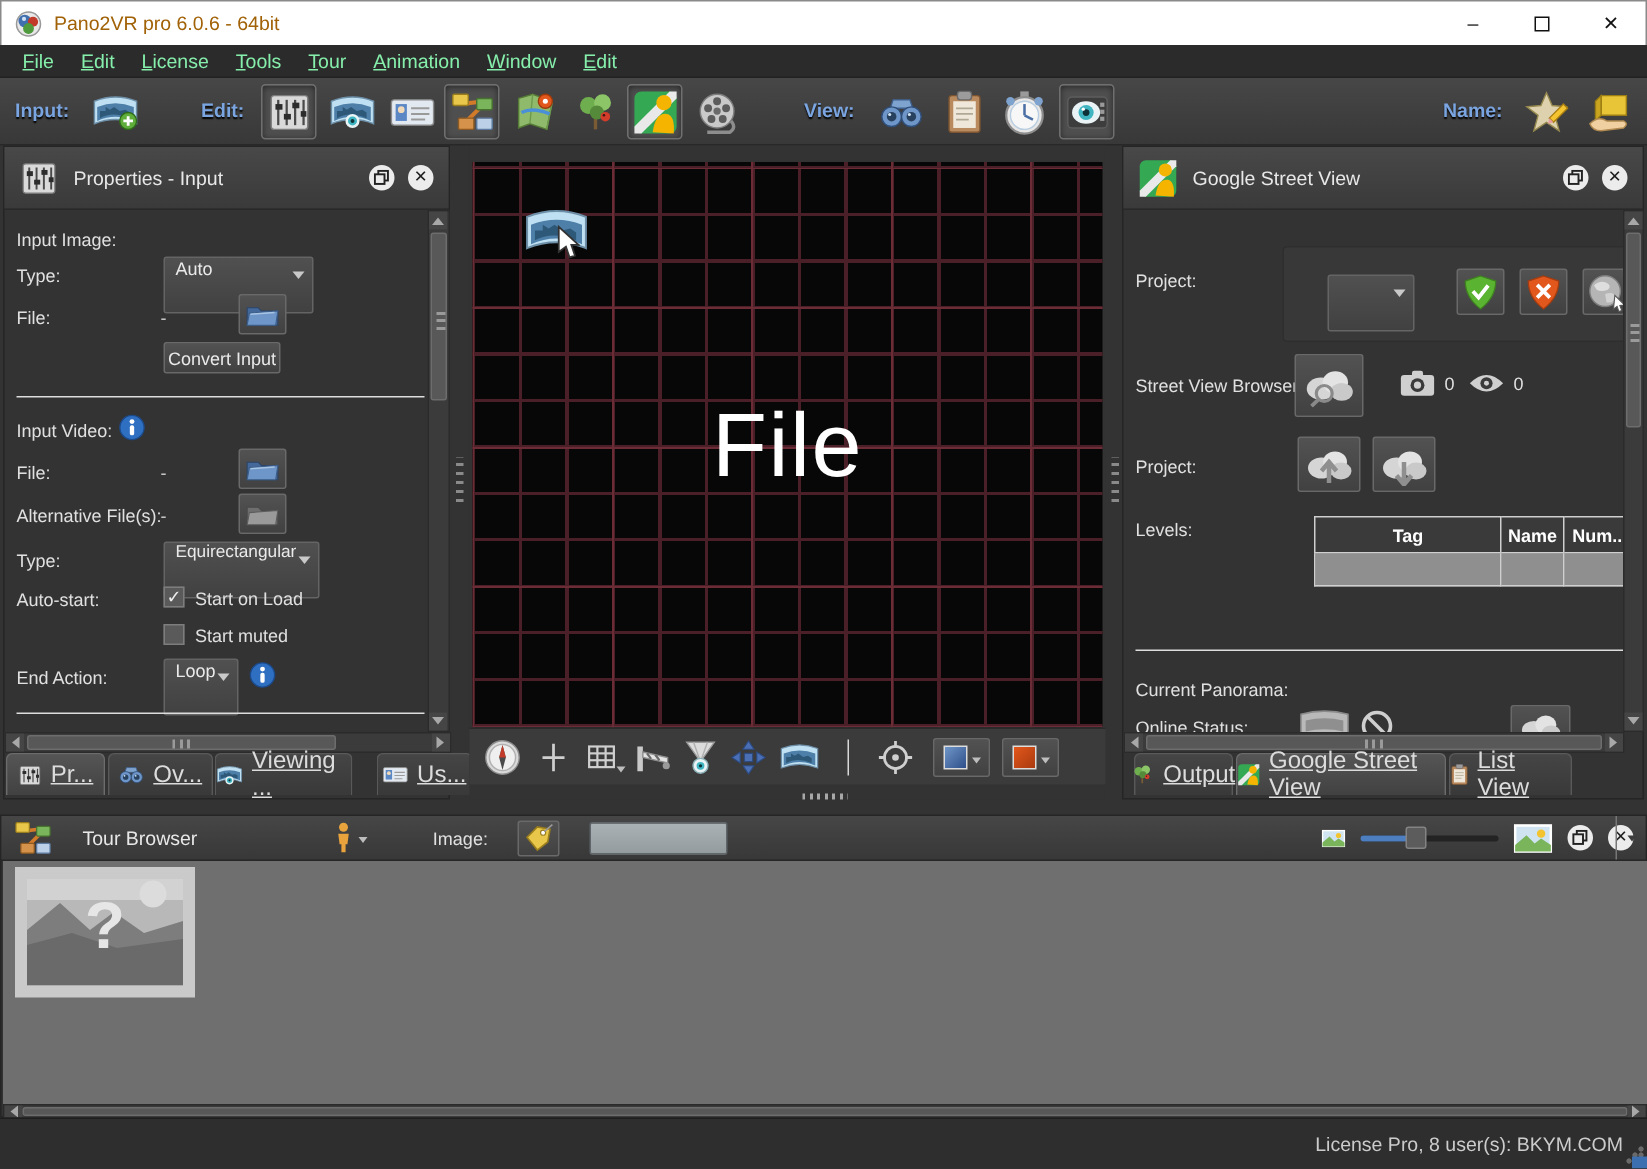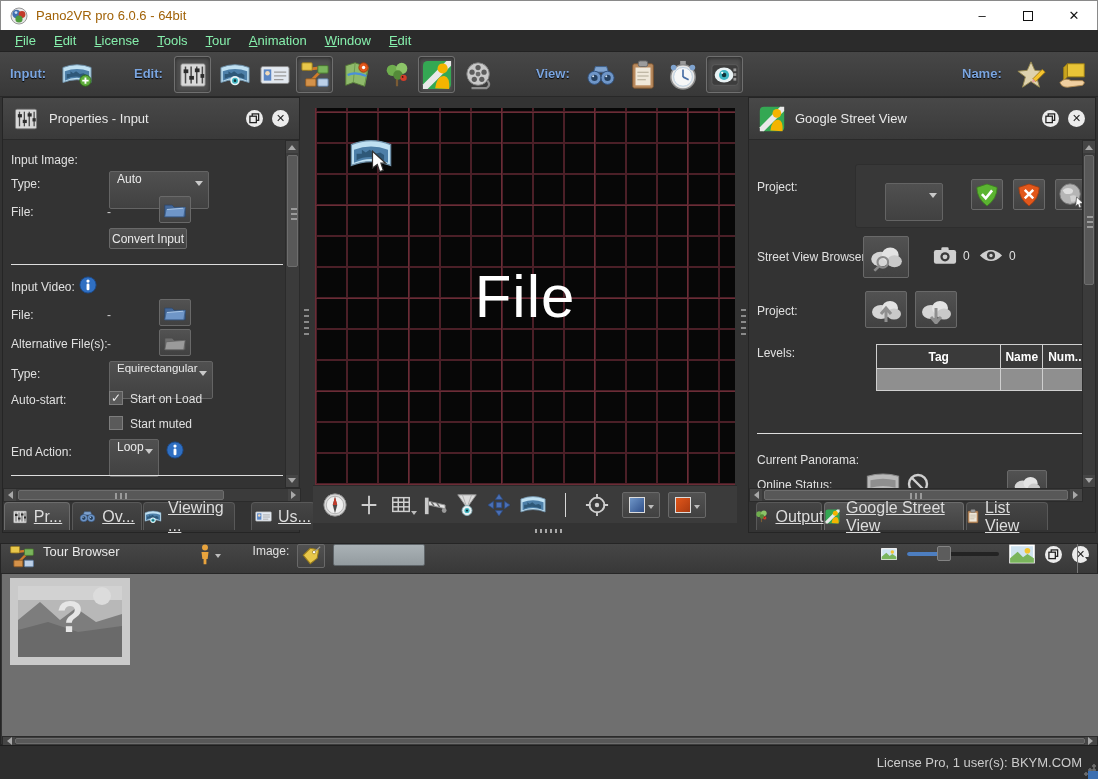--- a/index.html
+++ b/index.html
@@ -98,21 +98,21 @@
 
   
   .tbl { position:absolute; border-collapse:collapse; }
   .tbl th { background:#3a3a3a; color:#fff; font-size:12px; border:1px solid #cfcfcf;
             height:24px; padding:0 4px; white-space:nowrap; }
   .tbl td { background:#8f8f8f; border:1px solid #cfcfcf; height:22px; }
 
   
   .tbhead { position:absolute; left:0; top:0; width:100%; height:30px;
             background:linear-gradient(#464646,#383838); border-bottom:1px solid #272727;
-            display:flex; align-items:flex-start; padding:0 8px; gap:8px; }
+            display:flex; align-items:center; padding:0 8px; gap:20px; }
   .tb-content { position:absolute; left:1px; top:30px; width:1096px; height:162px; background:#6f6f6f; }
   .thumb-card { position:absolute; left:8px; top:4px; width:120px; height:87px; background:#cacaca;
                 display:flex; align-items:center; justify-content:center; }
   .combo { position:absolute; height:22px; background:linear-gradient(#aab2b6,#939b9f);
            border:1px solid #5f6569; border-radius:2px; }
   .combo .dd-seg { position:absolute; right:0; top:0; width:20px; height:100%;
             border-left:1px solid #777; display:flex; align-items:center; justify-content:center; }
   .slider-track { position:absolute; height:4px; background:#232323; border-radius:2px; }
   .slider-fill { position:absolute; height:4px; background:#4d7ec0; border-radius:2px; }
   .slider-handle { position:absolute; width:14px; height:15px; top:-6px; background:#5c5c5c;
@@ -911,16 +911,16 @@
         <div class="tri left"></div>
       </div>
     <div class="thumb" style="left:12px; top:1px; width:1070px; height:6px"></div>
     <div class="sb-btn" style="right:0; top:0; height:8px">
         <div class="tri right"></div>
       </div>
   </div>
 </div>
 
 <div class="abs statusbar">
-  <span>License Pro, 1 user(s): BKYM.COM</span>
+  <span>License Pro, 8 user(s): BKYM.COM</span>
 </div>
 <div class="grip"></div>
 <div class="blue-corner"></div>
 
 </body></html>

